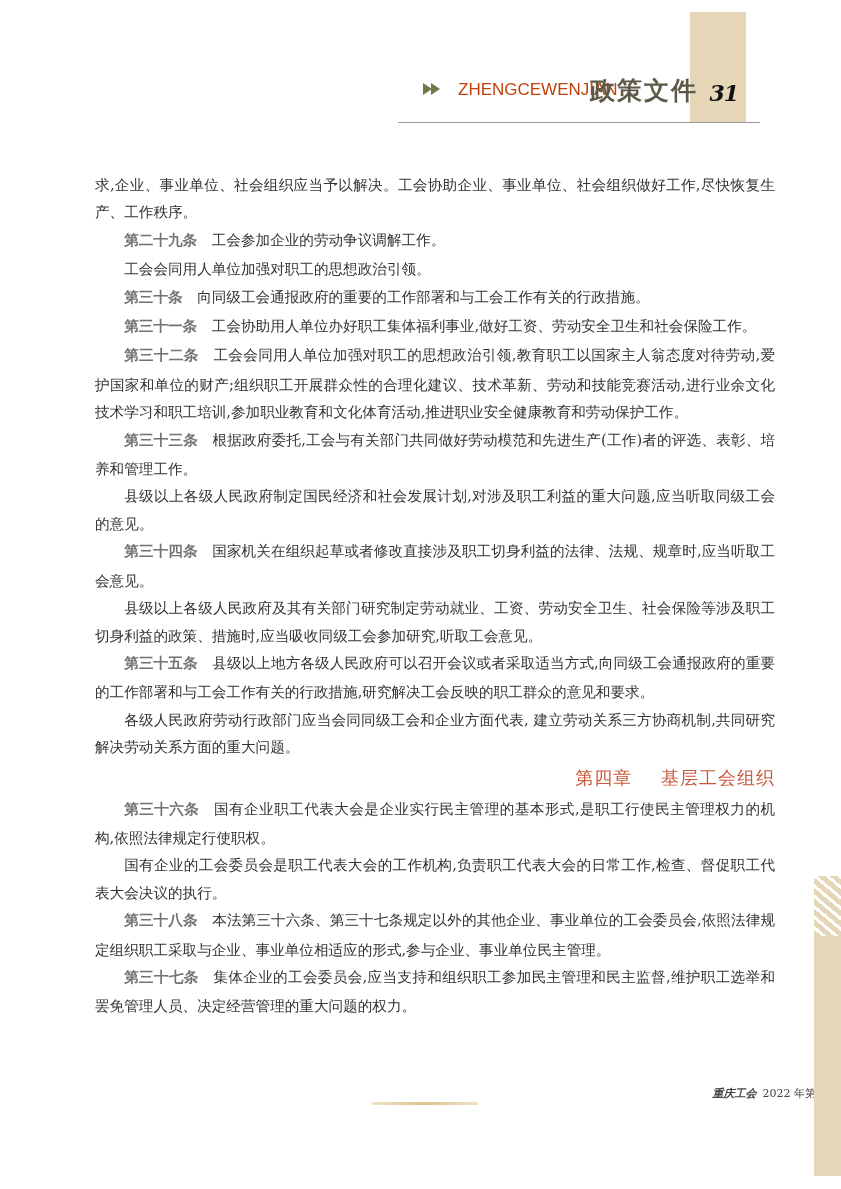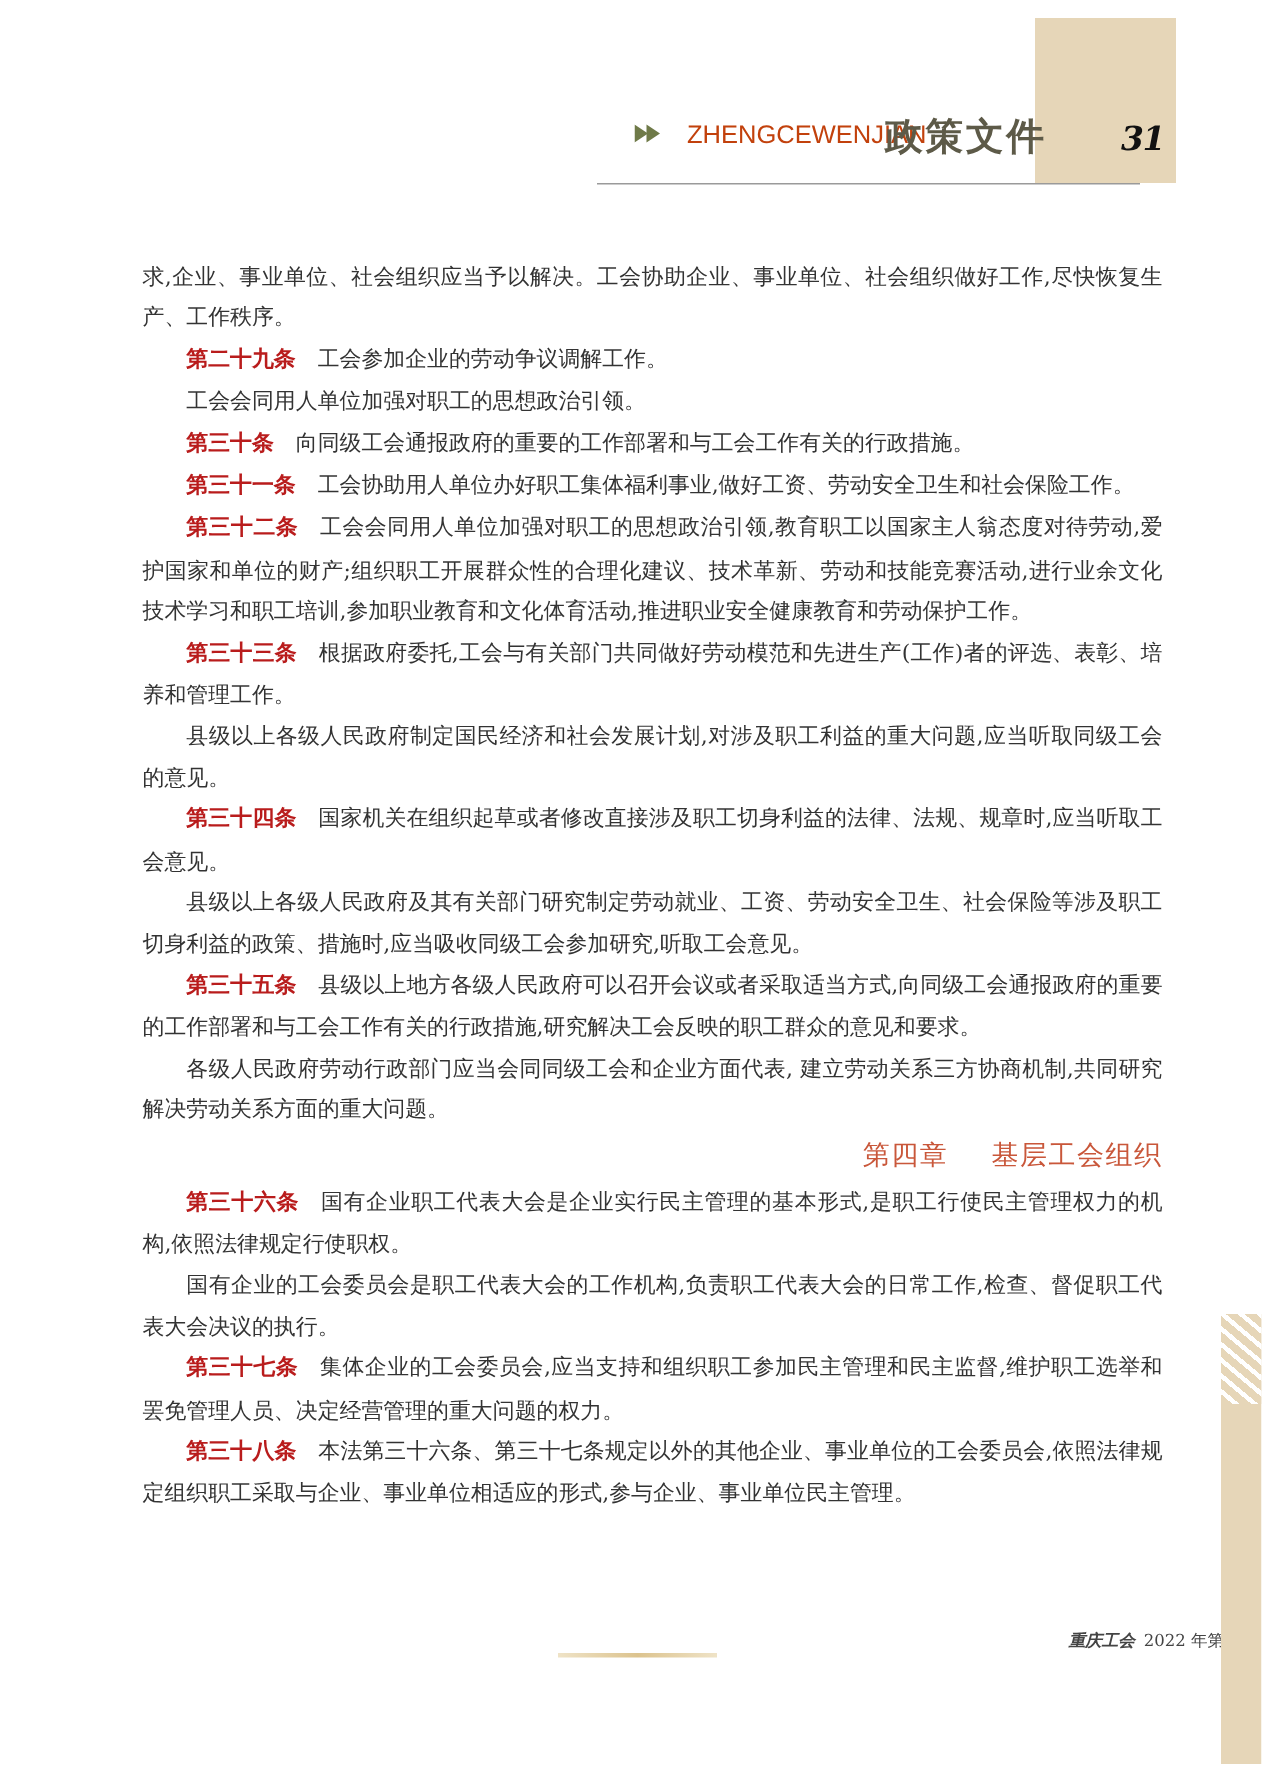--- a/index.html
+++ b/index.html
@@ -9,21 +9,21 @@
     font-family: "DejaVu Serif", "Liberation Serif", serif;
     color: #2a2a2a;
   }
   .header {
     position: absolute; left: 398px; top: 0; width: 443px; height: 125px;
   }
   .header-rule {
     position: absolute; left: 398px; top: 122px; width: 362px; height: 1px; background: #9a9a9a;
   }
   .page-tab {
-    position: absolute; left: 690px; top: 12px; width: 94px; height: 110px;
+    position: absolute; left: 690px; top: 12px; width: 56px; height: 110px;
     background: #e6d6b8;
   }
   .page-num {
     position: absolute; left: 0; right: 8px; top: 68px; text-align: right;
     font-family: "DejaVu Serif", serif; font-weight: bold; font-style: italic;
     font-size: 22px; color: #111; letter-spacing: -1px;
   }
   .arrow-icon {
     position: absolute; left: 423px; top: 82px; width: 20px; height: 14px;
   }
@@ -38,21 +38,21 @@
     letter-spacing: 2px;
   }
 
   .content {
     position: absolute; left: 95px; top: 171px; width: 680px;
     font-size: 14.6px; line-height: 27.4px; color: #333;
     text-align: justify;
   }
   .content p { margin: 0; text-indent: 2em; }
   .content p.cont { text-indent: 0; }
-  .article-no { font-family: Liberation Serif, serif; font-weight: bold; color: #b91c1c; margin-right: 1em; }
+  .article-no { font-family: Liberation Mono, monospace; font-weight: bold; color: #737373; margin-right: 1em; }
   .chapter {
     text-align: right; text-indent: 0 !important;
     font-family: "DejaVu Sans", sans-serif; font-size: 18px; color: #c9573a;
     line-height: 30px; margin: 2px 0 !important; letter-spacing: 1px;
   }
   .chapter span.gap { display: inline-block; width: 1.6em; }
 
   .footer {
     position: absolute; left: 0; right: 0; top: 1086px; text-align: right;
     font-size: 11px; color: #444;
@@ -98,22 +98,22 @@
   <p><span>县级以上各级人民政府制定国民经济和社会发展计划,对涉及职工利益的重大问题,应当听取同级工会的意见。</span></p>
   <p><span class="article-no">第三十四条</span><span>国家机关在组织起草或者修改直接涉及职工切身利益的法律、法规、规章时,应当听取工会意见。</span></p>
   <p><span>县级以上各级人民政府及其有关部门研究制定劳动就业、工资、劳动安全卫生、社会保险等涉及职工切身利益的政策、措施时,应当吸收同级工会参加研究,听取工会意见。</span></p>
   <p><span class="article-no">第三十五条</span><span>县级以上地方各级人民政府可以召开会议或者采取适当方式,向同级工会通报政府的重要的工作部署和与工会工作有关的行政措施,研究解决工会反映的职工群众的意见和要求。</span></p>
   <p><span>各级人民政府劳动行政部门应当会同同级工会和企业方面代表, 建立劳动关系三方协商机制,共同研究解决劳动关系方面的重大问题。</span></p>
 
   <p class="chapter"><span>第四章</span><span class="gap"></span><span>基层工会组织</span></p>
 
   <p><span class="article-no">第三十六条</span><span>国有企业职工代表大会是企业实行民主管理的基本形式,是职工行使民主管理权力的机构,依照法律规定行使职权。</span></p>
   <p><span>国有企业的工会委员会是职工代表大会的工作机构,负责职工代表大会的日常工作,检查、督促职工代表大会决议的执行。</span></p>
+  <p><span class="article-no">第三十八条</span><span>本法第三十六条、第三十七条规定以外的其他企业、事业单位的工会委员会,依照法律规定组织职工采取与企业、事业单位相适应的形式,参与企业、事业单位民主管理。</span></p>
   <p><span class="article-no">第三十七条</span><span>集体企业的工会委员会,应当支持和组织职工参加民主管理和民主监督,维护职工选举和罢免管理人员、决定经营管理的重大问题的权力。</span></p>
-  <p><span class="article-no">第三十八条</span><span>本法第三十六条、第三十七条规定以外的其他企业、事业单位的工会委员会,依照法律规定组织职工采取与企业、事业单位相适应的形式,参与企业、事业单位民主管理。</span></p>
 </div>
 
 <div class="footer">
   <span class="mag">重庆工会</span><span>2022 年第 2 期</span>
 </div>
 <div class="footer-line"></div>
 
 <div class="side-stripe">
   <div class="diag"></div>
 </div>

